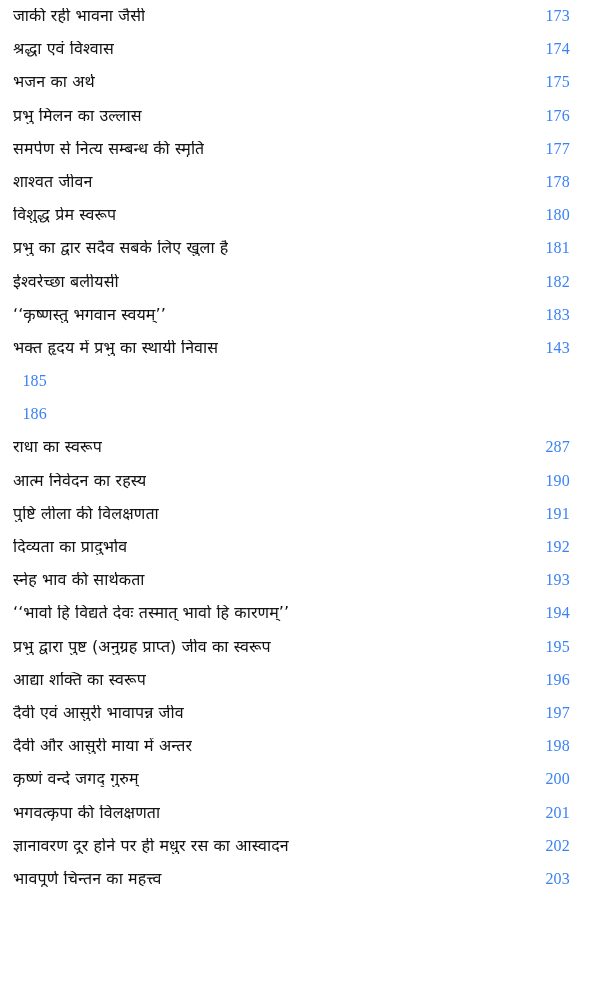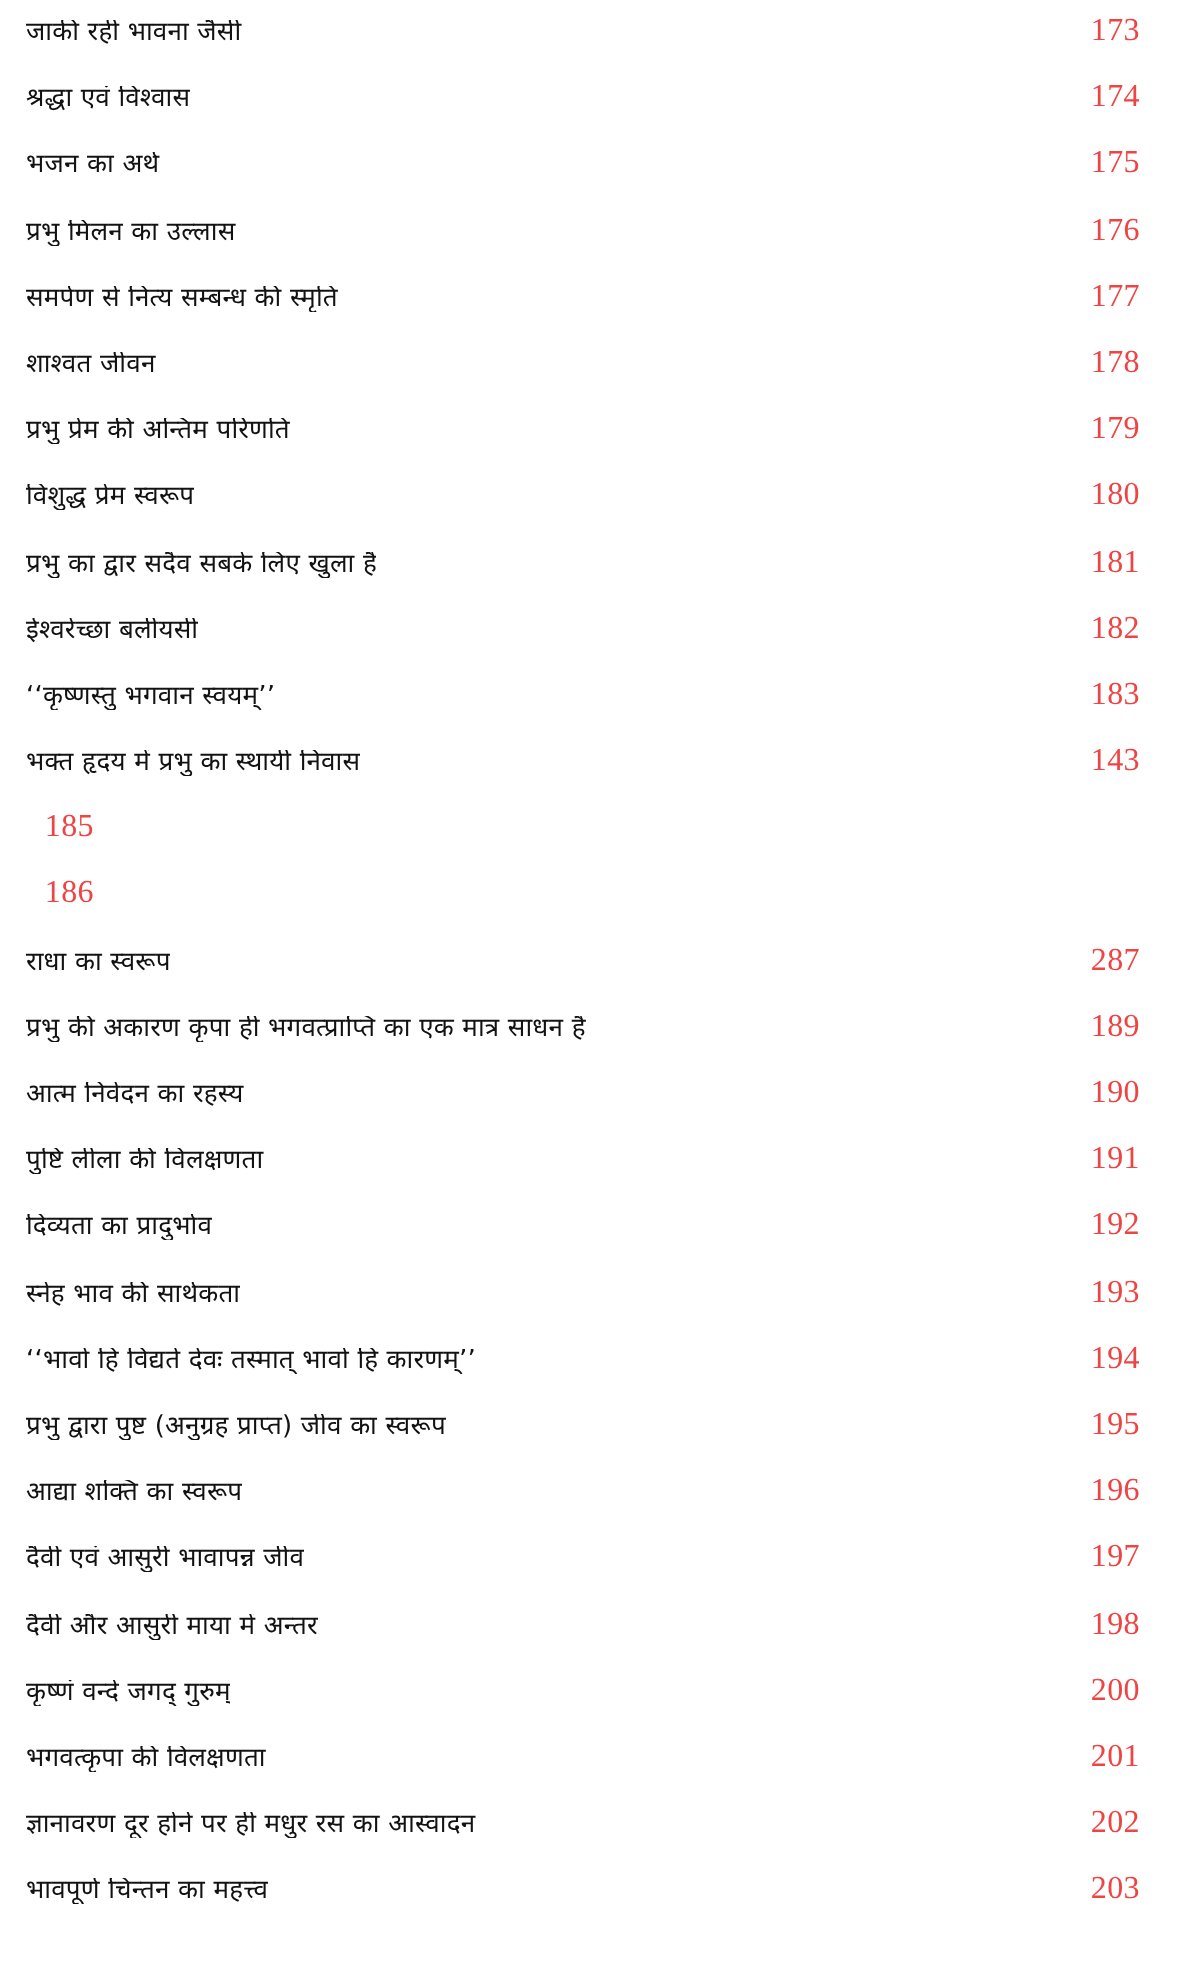--- a/index.html
+++ b/index.html
@@ -44,34 +44,34 @@
     align-items: baseline;
     justify-content: space-between;
     height: 33.2px;
     padding: 0 30px 0 13px;
     box-sizing: border-box;
     white-space: nowrap;
   }
 
   .toc-title {
     font-family: "DejaVu Sans", "Liberation Sans", sans-serif;
-    font-size: 13px;
+    font-size: 16px;
     line-height: 1;
     letter-spacing: 0.1px;
     color: #121212;
     text-align: left;
     flex: 0 1 auto;
     overflow: hidden;
   }
 
   .toc-page-num {
     font-family: "Liberation Serif", "DejaVu Serif", serif;
     font-size: 16px;
     line-height: 1;
-    color: #ef4444;
+    color: #3b82f6;
     text-align: right;
     min-width: 34px;
     flex: 0 0 auto;
     letter-spacing: 0.2px;
   }
 </style>
 </head>
 <body>
 
 <div id="toc-page">
@@ -94,24 +94,20 @@
       </li>
       <li class="toc-entry">
         <span class="toc-title">समर्पण से नित्य सम्बन्ध की स्मृति</span>
         <span class="toc-page-num">177</span>
       </li>
       <li class="toc-entry">
         <span class="toc-title">शाश्वत जीवन</span>
         <span class="toc-page-num">178</span>
       </li>
       <li class="toc-entry">
-        <span class="toc-title">प्रभु प्रेम की अन्तिम परिणति</span>
-        <span class="toc-page-num">179</span>
-      </li>
-      <li class="toc-entry">
         <span class="toc-title">विशुद्ध प्रेम स्वरूप</span>
         <span class="toc-page-num">180</span>
       </li>
       <li class="toc-entry">
         <span class="toc-title">प्रभु का द्वार सदैव सबके लिए खुला है</span>
         <span class="toc-page-num">181</span>
       </li>
       <li class="toc-entry">
         <span class="toc-title">ईश्वरेच्छा बलीयसी</span>
         <span class="toc-page-num">182</span>
@@ -126,24 +122,20 @@
       </li>
       <li class="toc-entry">
         <span class="toc-page-num">185</span>
       </li>
       <li class="toc-entry">
         <span class="toc-page-num">186</span>
       </li>
       <li class="toc-entry">
         <span class="toc-title">राधा का स्वरूप</span>
         <span class="toc-page-num">287</span>
-      </li>
-      <li class="toc-entry">
-        <span class="toc-title">प्रभु की अकारण कृपा ही भगवत्प्राप्ति का एक मात्र साधन है</span>
-        <span class="toc-page-num">189</span>
       </li>
       <li class="toc-entry">
         <span class="toc-title">आत्म निवेदन का रहस्य</span>
         <span class="toc-page-num">190</span>
       </li>
       <li class="toc-entry">
         <span class="toc-title">पुष्टि लीला की विलक्षणता</span>
         <span class="toc-page-num">191</span>
       </li>
       <li class="toc-entry">

